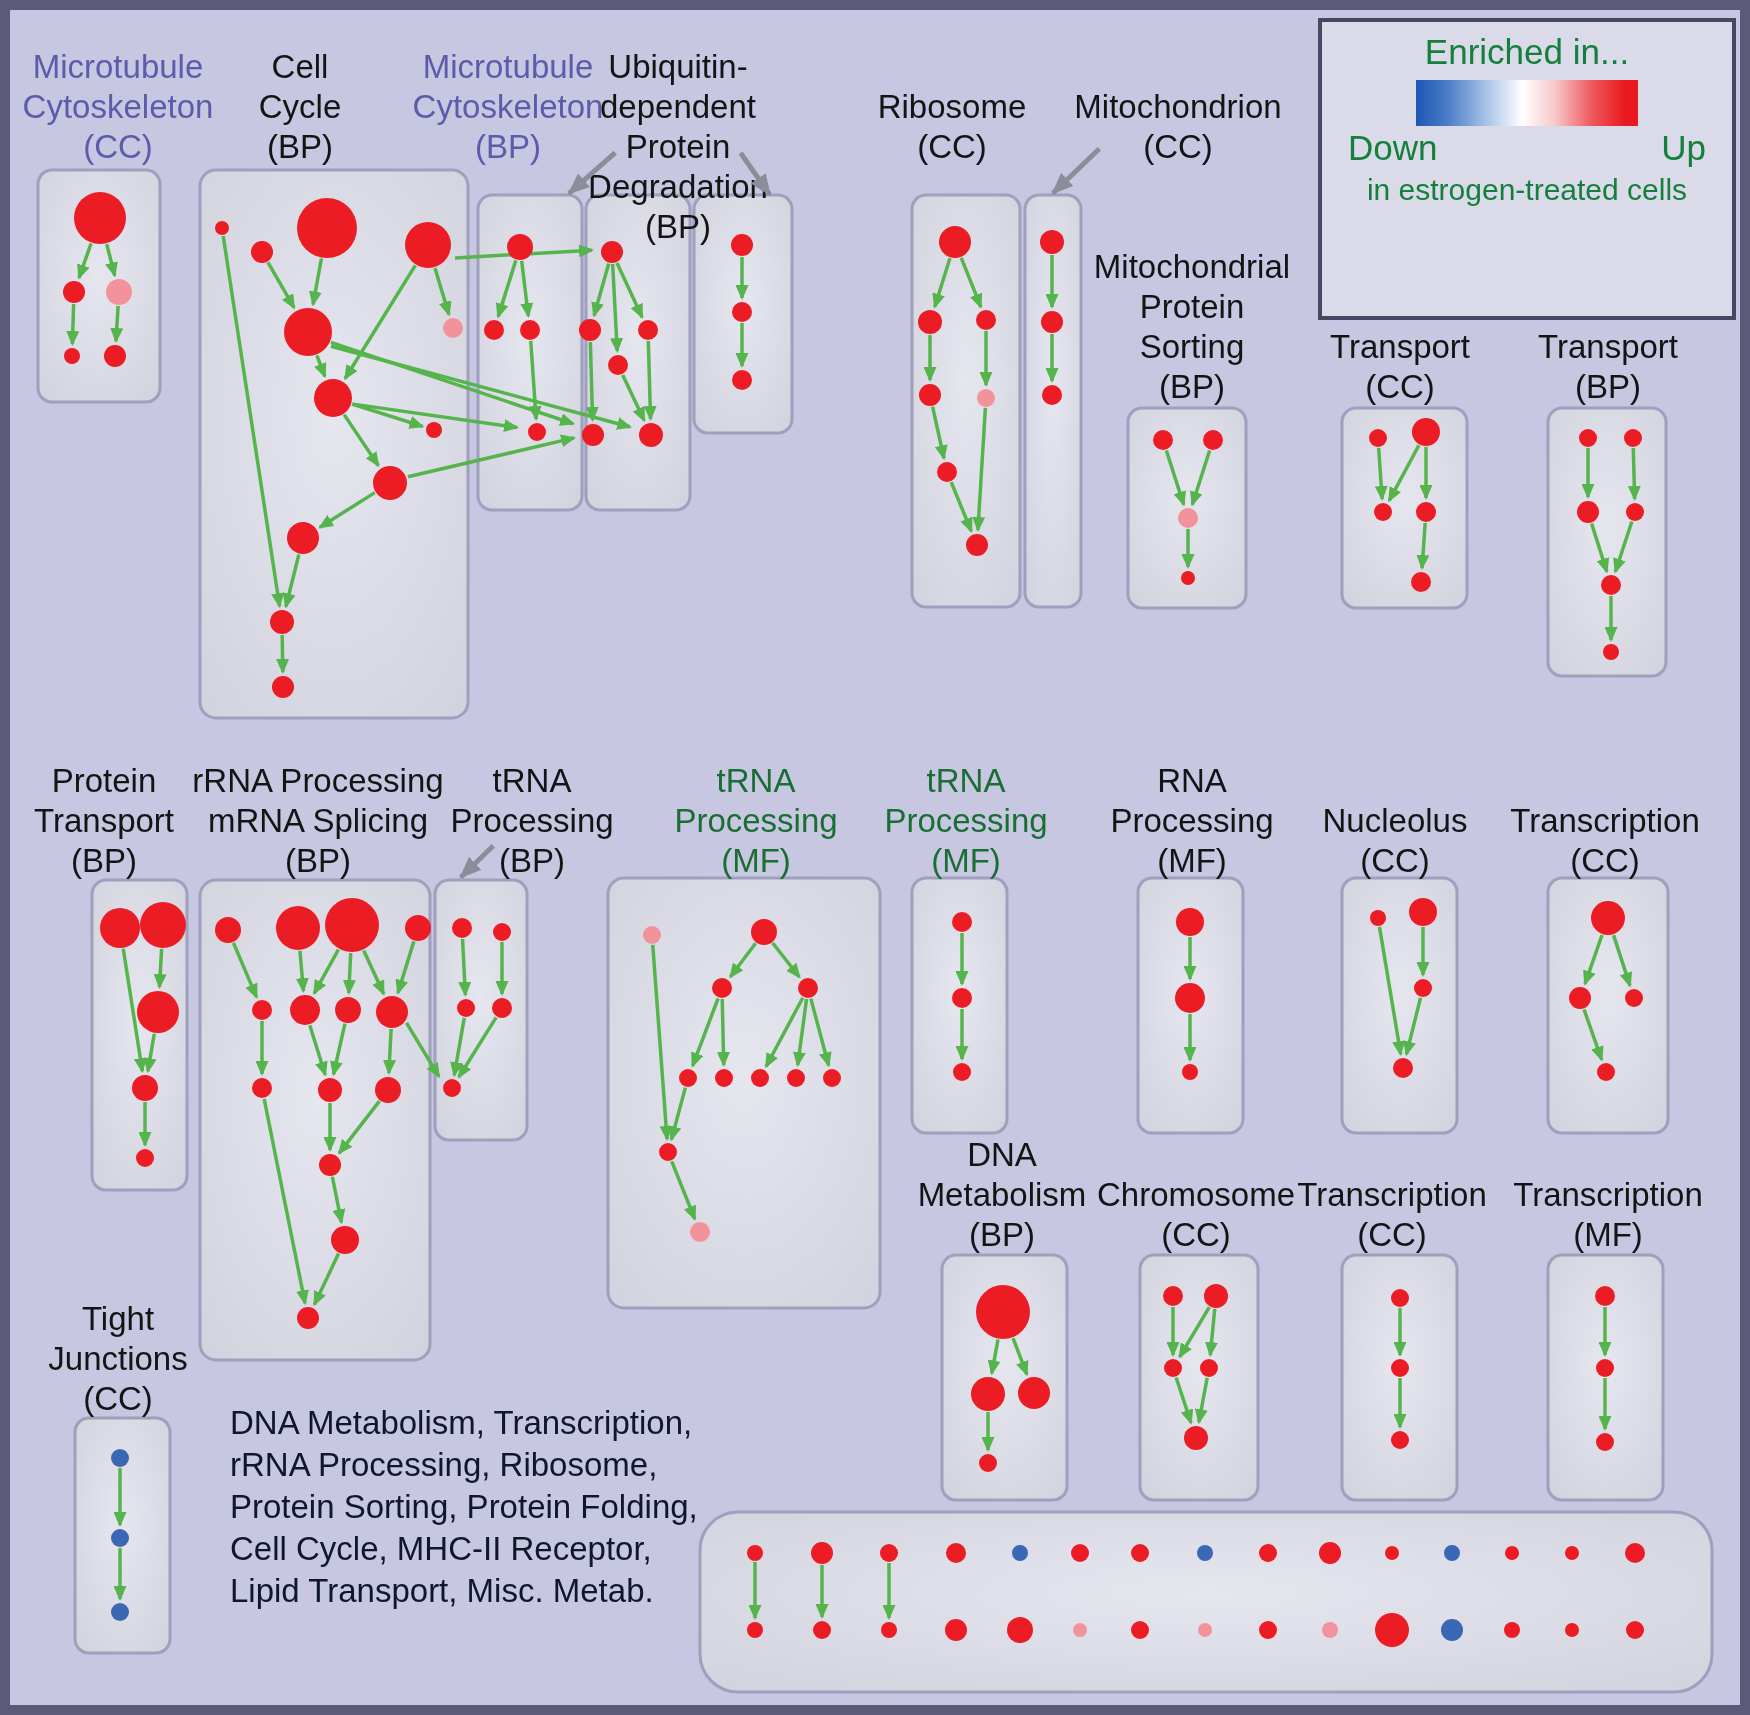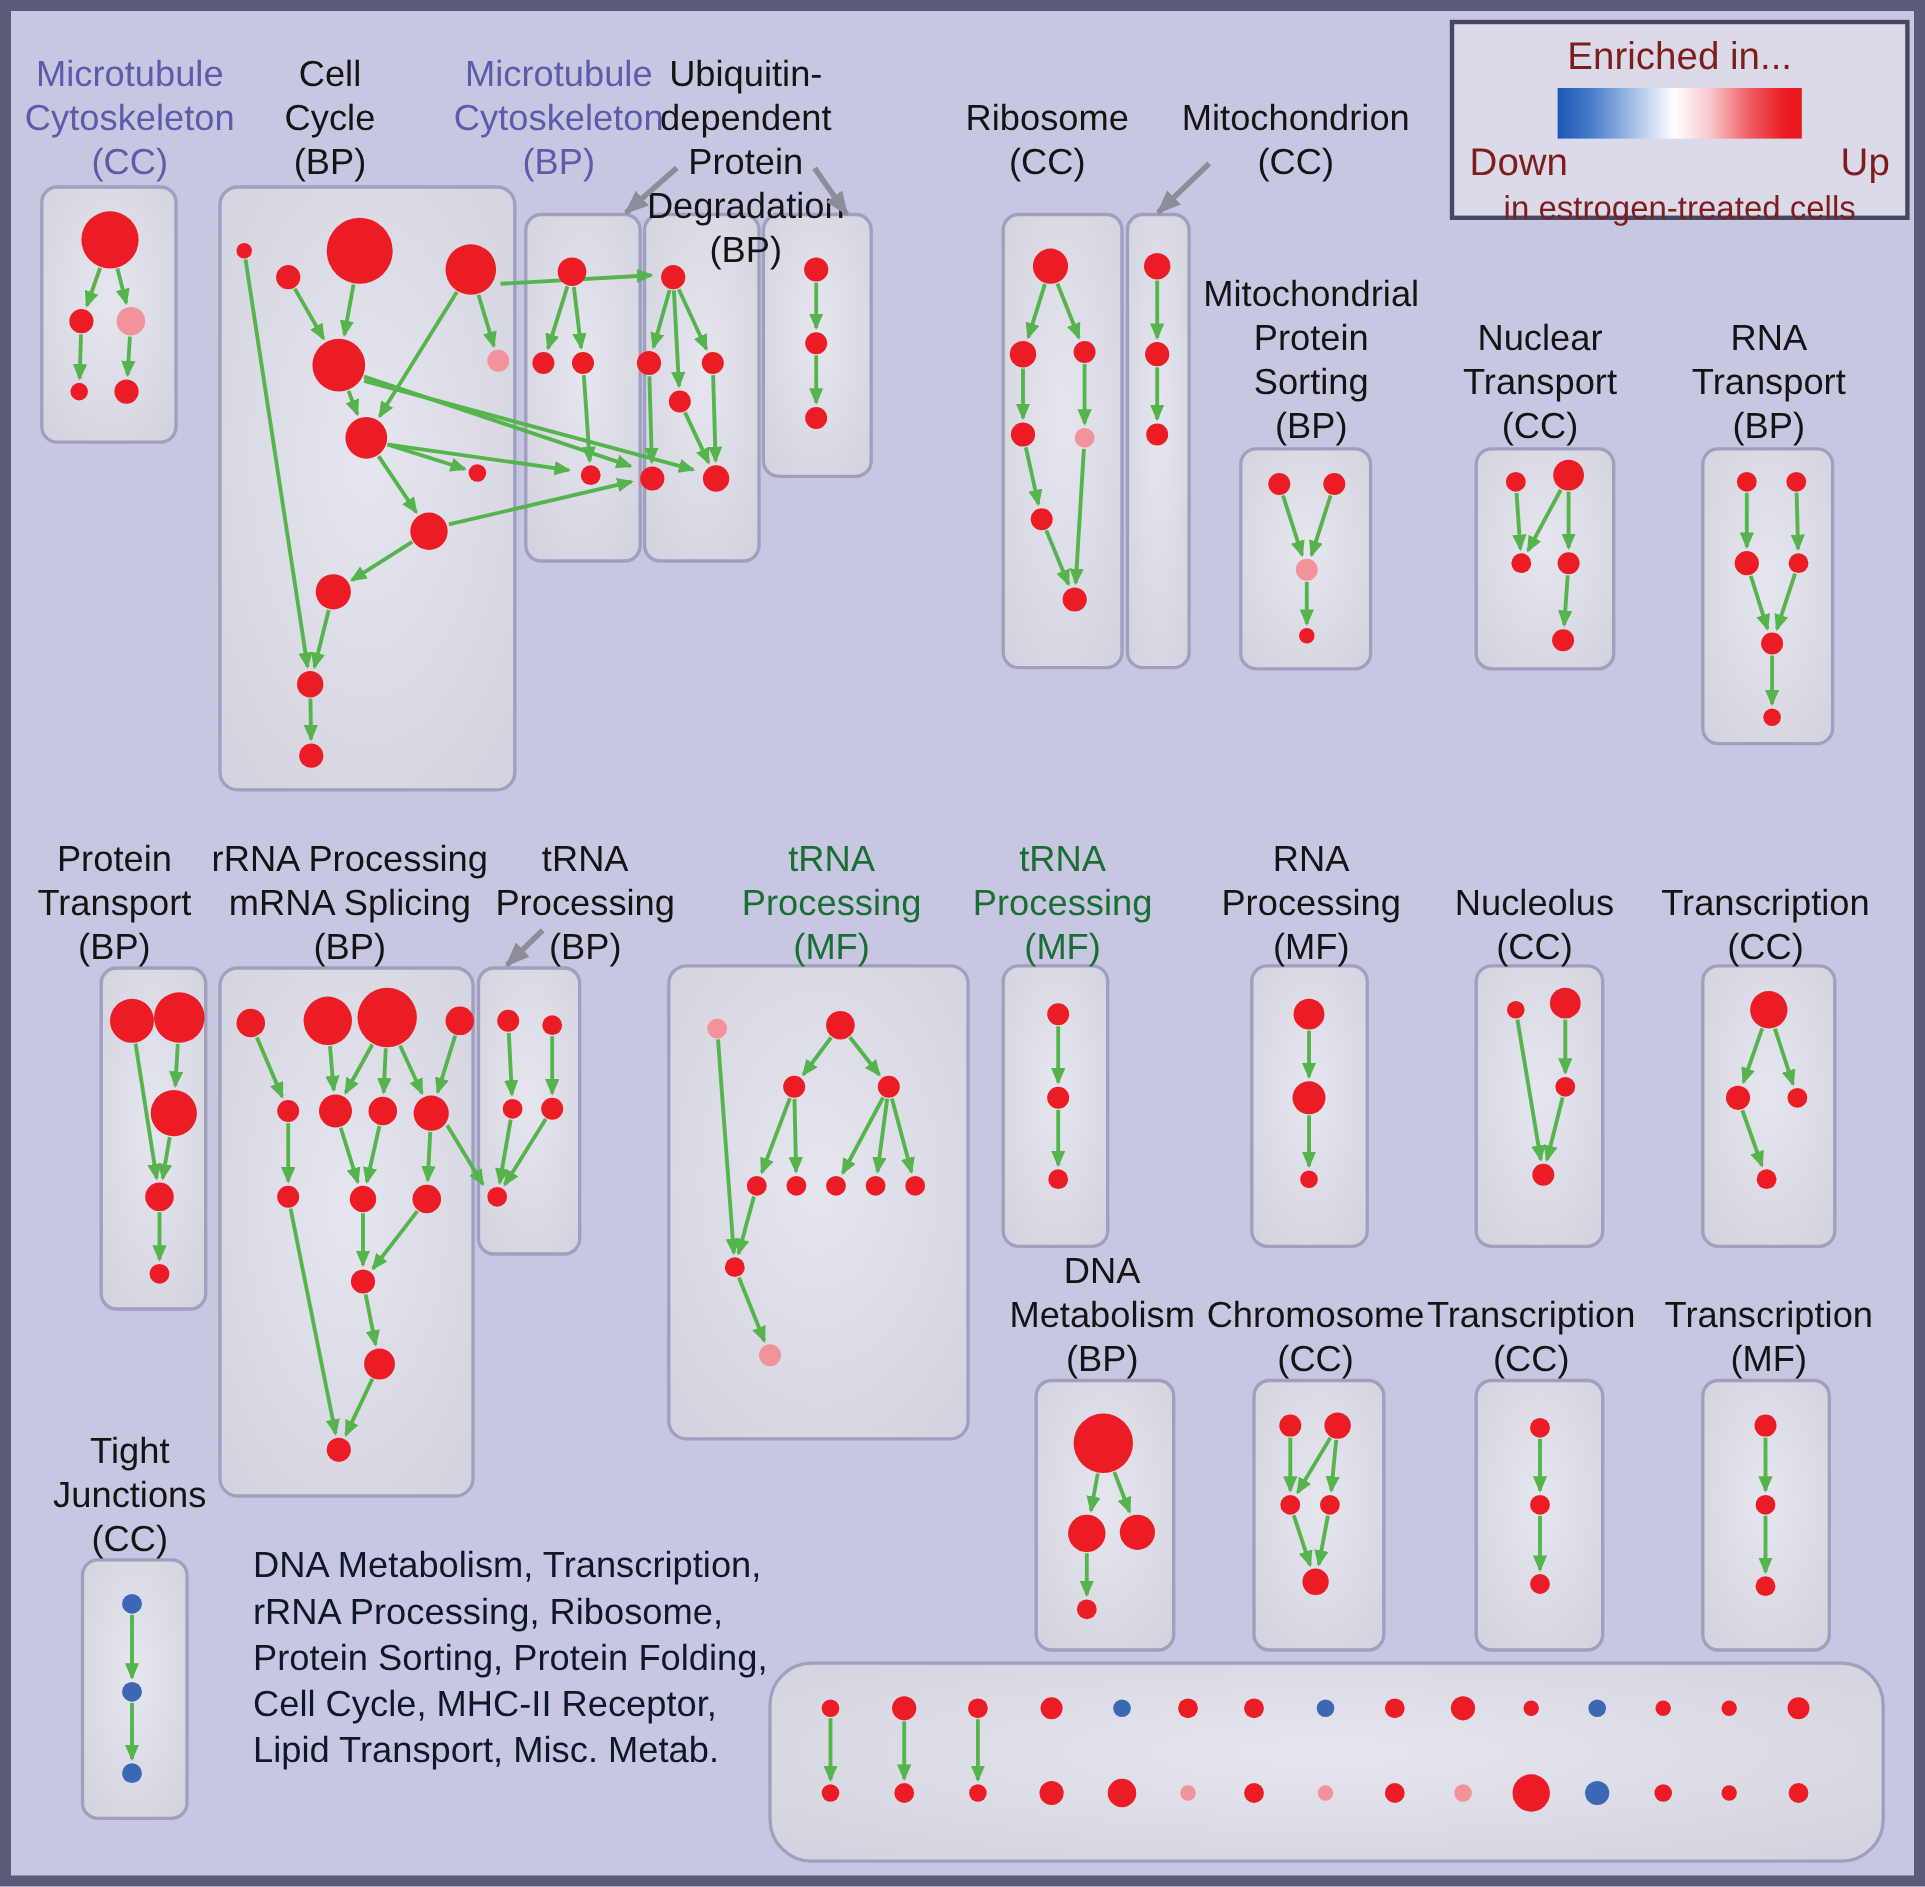--- a/index.html
+++ b/index.html
@@ -1,24 +1,24 @@
 <!DOCTYPE html>
 <html><head>
 <meta charset="utf-8">
 <style>
   *{margin:0;padding:0;box-sizing:border-box}
   html,body{background:#a8a8c0;font-family:"Liberation Sans",sans-serif}
   #canvas{position:relative;width:1750px;height:1715px;background:#c7c7e2;overflow:hidden}
   #net{position:absolute;left:0;top:0;display:block}
-  .legend{position:absolute;left:1318px;top:18px;width:418px;height:182px;background:#dadae8;
-          border:4px solid #474764;text-align:center;color:#7f1d1d;z-index:5}
+  .legend{position:absolute;left:1318px;top:18px;width:418px;height:302px;background:#dadae8;
+          border:4px solid #474764;text-align:center;color:#15803d;z-index:5}
   .legend-title{font-size:35px;margin-top:10px}
   .legend-bar{width:222px;height:46px;margin:8px auto 2px;
      background:linear-gradient(90deg,#1c57b4 0%,#4a7cc9 14%,#aac4e7 32%,#ffffff 48%,#f7c5c8 63%,#ef5a60 79%,#e9191f 94%)}
-  .legend-ends{display:flex;justify-content:space-between;padding:0 14px;font-size:35px}
+  .legend-ends{display:flex;justify-content:space-between;padding:0 26px;font-size:35px}
   .legend-sub{font-size:30px;line-height:35px}
   .legend-sub.first{margin-top:4px}
   .misc{position:absolute;left:230px;top:1402px;font-size:33px;line-height:42px;color:#0f172a;z-index:4}
 </style>
 </head>
 <body>
 
 <div id="canvas">
 
   <svg id="net" width="1750" height="1715" viewBox="0 0 1750 1715">

